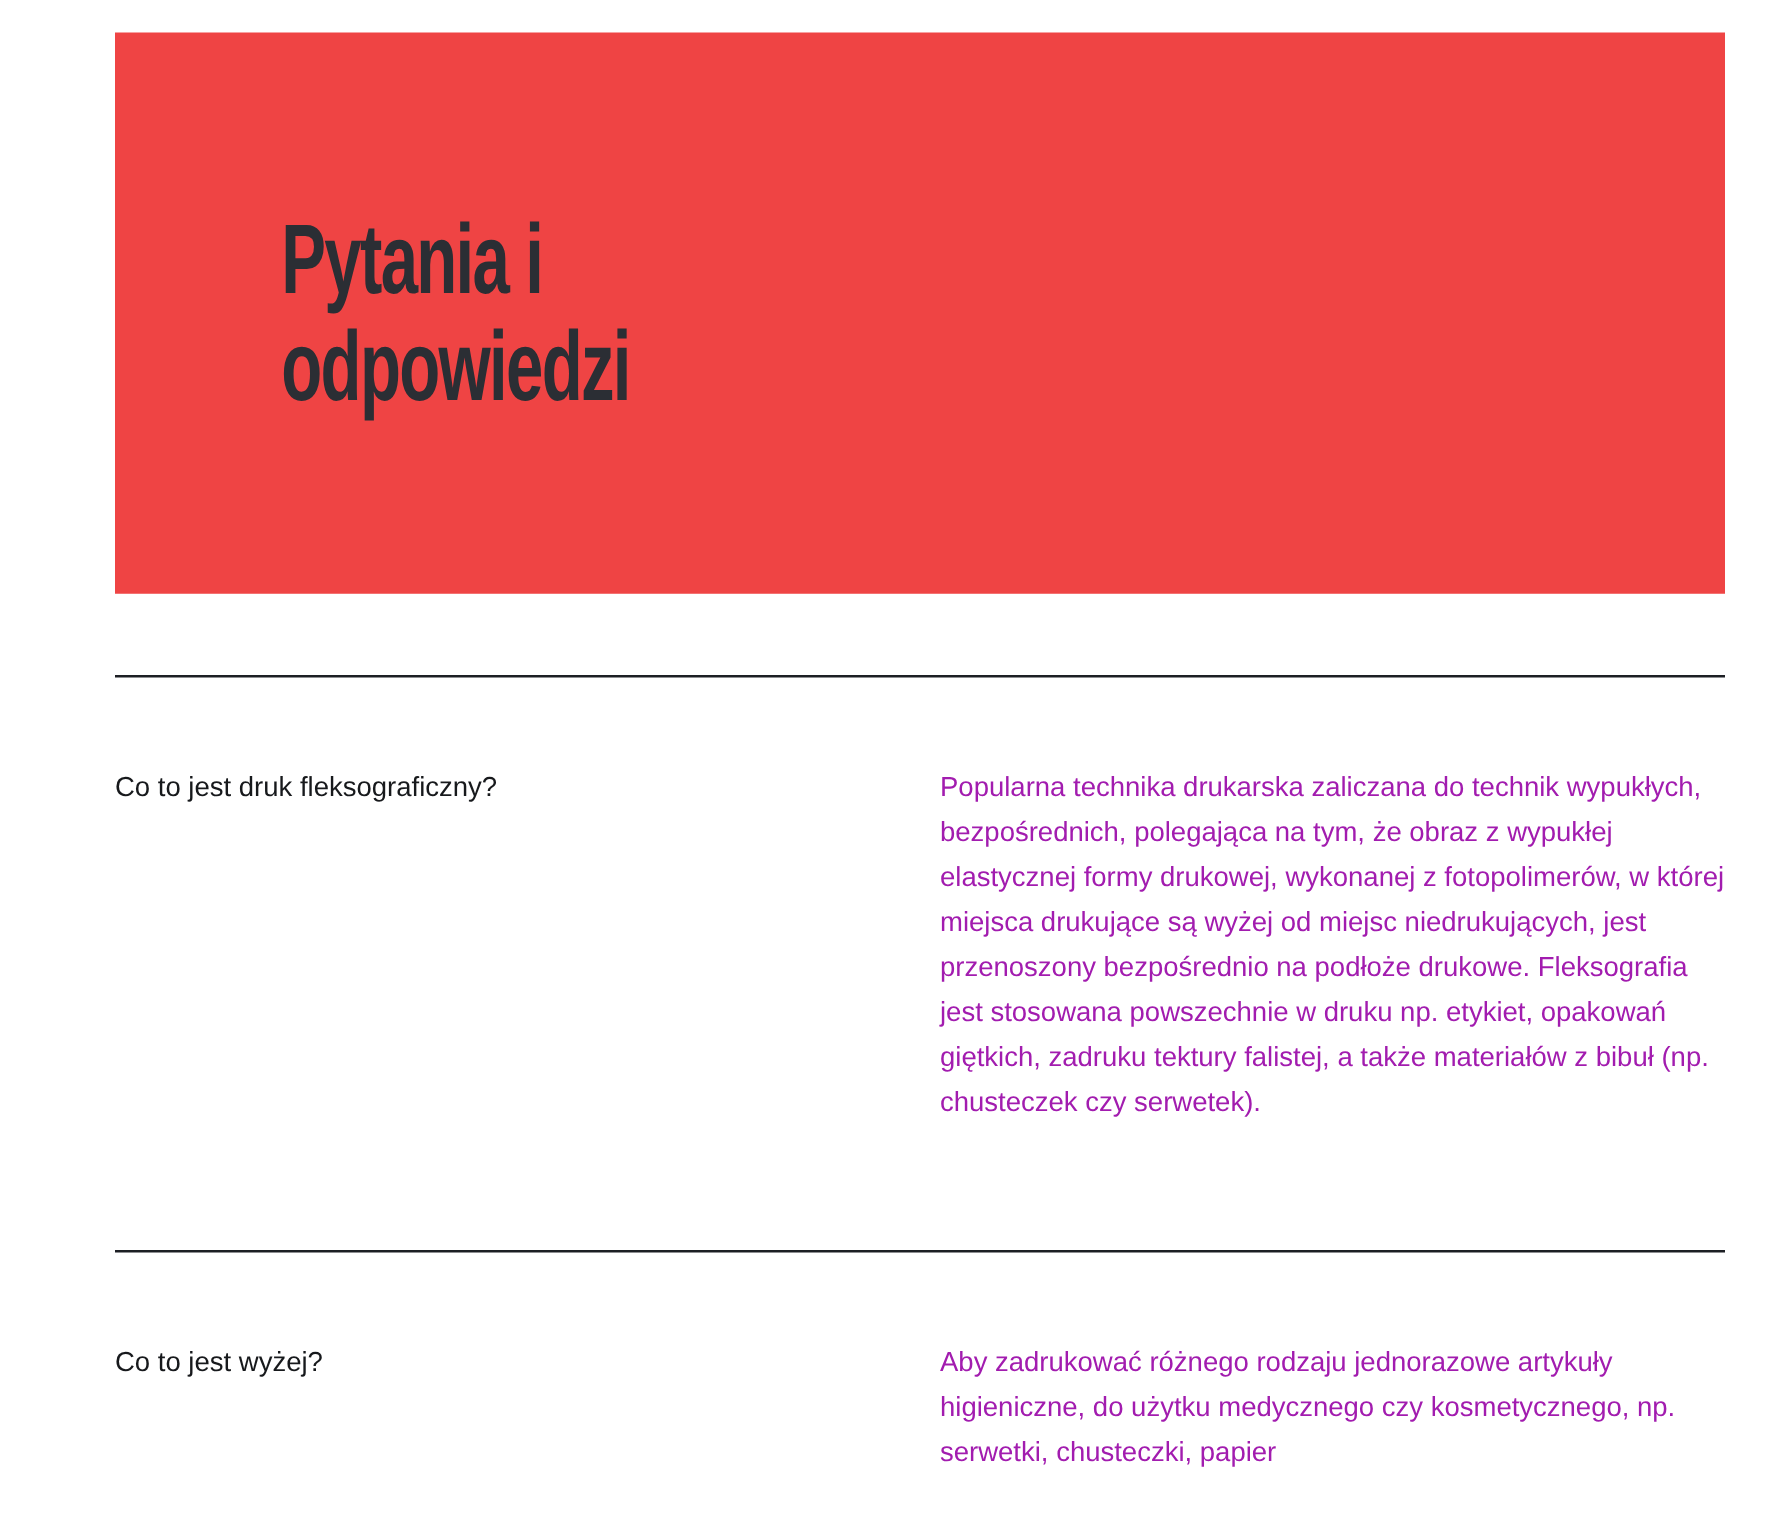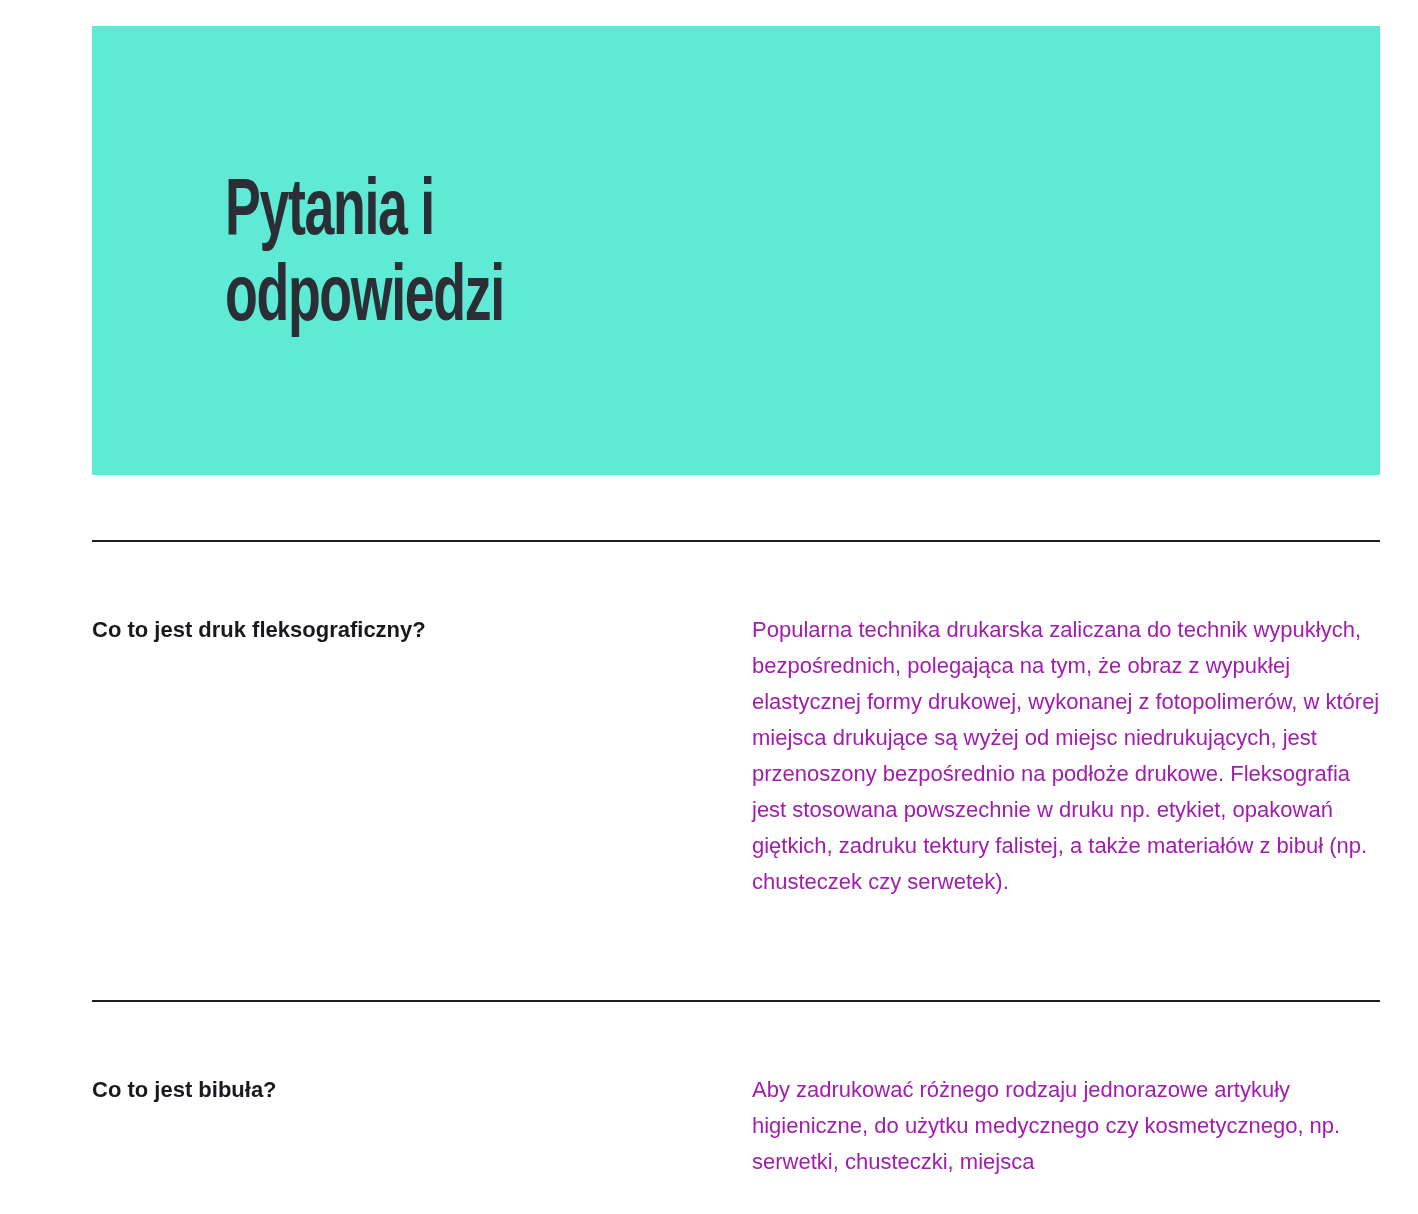--- a/index.html
+++ b/index.html
@@ -12,21 +12,21 @@
     color: #212529;
   }
   .container {
     margin-left: 92px;
     width: 1288px;
   }
   
   .hero {
     margin-top: 26px;
     height: 449px;
-    background: #5eead4;
+    background: #ef4444;
     padding-top: 138px;
     padding-left: 133px;
   }
   .hero h1 {
     width: 435px;
     font-size: 79px;
     line-height: 86px;
     font-weight: 700;
     letter-spacing: -2px;
     color: #2b2e34;
@@ -45,21 +45,21 @@
   
   .faq-row {
     display: grid;
     grid-template-columns: 660px 628px;
     padding-top: 70px;
   }
   .faq-row.first { padding-bottom: 100px; }
   .question {
     font-size: 22px;
     line-height: 36px;
-    font-weight: 700;
+    font-weight: 400;
     color: #17191c;
     padding-right: 60px;
   }
   .answer {
     font-size: 22px;
     line-height: 36px;
     font-weight: 400;
     color: #a21caf;
   }
 </style>
@@ -75,17 +75,17 @@
   <div class="divider divider-1"></div>
 
   <section class="faq-row first">
     <div class="question">Co to jest druk fleksograficzny?</div>
     <div class="answer">Popularna technika drukarska zaliczana do technik wypukłych, bezpośrednich, polegająca na tym, że obraz z wypukłej elastycznej formy drukowej, wykonanej z fotopolimerów, w której miejsca drukujące są wyżej od miejsc niedrukujących, jest przenoszony bezpośrednio na podłoże drukowe. Fleksografia jest stosowana powszechnie w druku np. etykiet, opakowań giętkich, zadruku tektury falistej, a także materiałów z bibuł (np. chusteczek czy serwetek).</div>
   </section>
 
   <div class="divider divider-2"></div>
 
   <section class="faq-row">
-    <div class="question">Co to jest bibuła?</div>
-    <div class="answer">Aby zadrukować różnego rodzaju jednorazowe artykuły higieniczne, do użytku medycznego czy kosmetycznego, np. serwetki, chusteczki, miejsca</div>
+    <div class="question">Co to jest wyżej?</div>
+    <div class="answer">Aby zadrukować różnego rodzaju jednorazowe artykuły higieniczne, do użytku medycznego czy kosmetycznego, np. serwetki, chusteczki, papier</div>
   </section>
 
 </div>
 
 </body></html>

